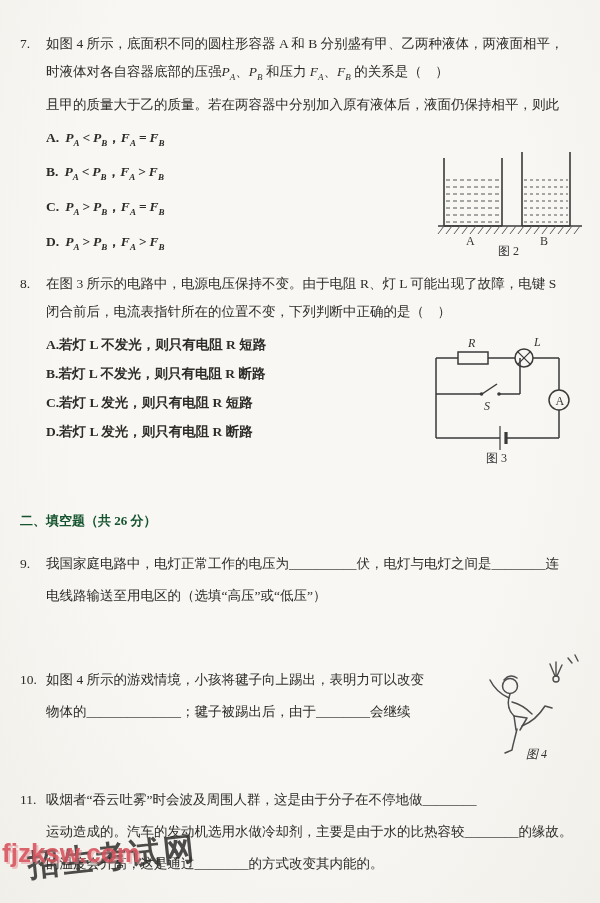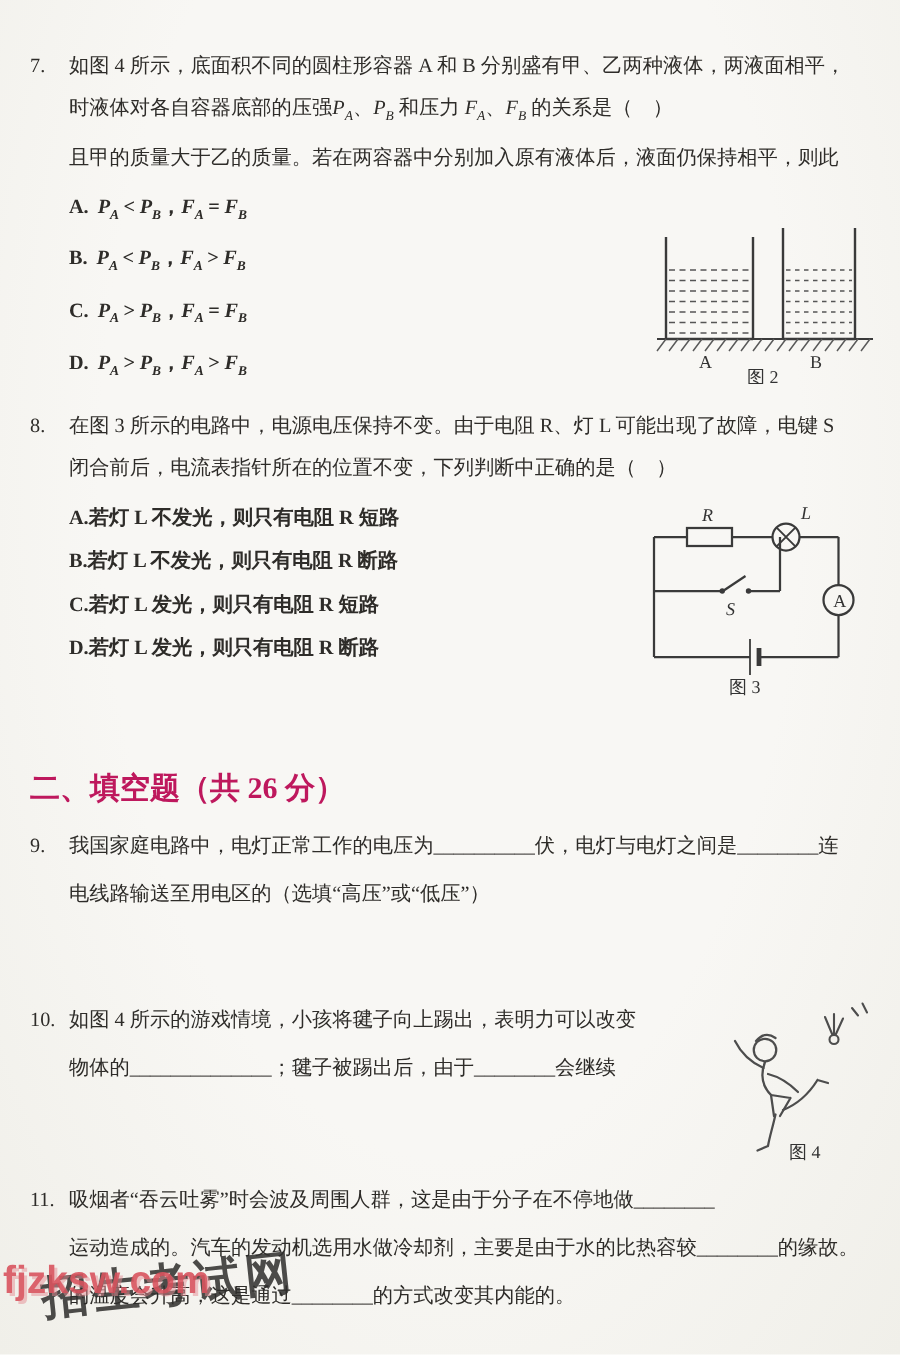--- a/index.html
+++ b/index.html
@@ -16,21 +16,21 @@
   .qbody { flex:1; }
   .line { font-size:13.5px; line-height:28px; white-space:nowrap; }
   .fill .line { line-height:32px; }
   .fill .qnum { line-height:32px; }
   .opts { margin-top:4px;font-weight:bold; }
   .opt { font-size:13.5px; line-height:29px; white-space:nowrap; }
   .optlabel { margin-right:6px; }
   .math em { font-style:italic; }
   .math sub { font-size:9px; font-style:italic; }
   .rel { padding:0 3px; }
-  .heading { position:absolute; left:20px; font-weight:bold; font-size:20px; color:#be185d; }
+  .heading { position:absolute; left:20px; font-weight:bold; font-size:13px; color:#14532d; }
   .figure { position:absolute; }
   .figure svg { display:block; }
   .figure text { font-size:12px; fill:#333; font-family:"Liberation Serif","DejaVu Serif",serif; }
   .figure text.it { font-style:italic; }
   .watermark {
     position:absolute; left:2px; top:838px;
     font-family:"Liberation Sans","DejaVu Sans",sans-serif;
     font-weight:bold; font-size:26px; color:#d9545f;
     text-shadow:2px 2px 0 rgba(228,140,148,0.55);
     opacity:0.9; z-index:6;text-align:center;
@@ -128,21 +128,21 @@
 </div>
 
 <div class="q fill" style="top:664px;">
   <div class="qnum">10.</div>
   <div class="qbody">
     <p class="line">如图 4 所示的游戏情境，小孩将毽子向上踢出，表明力可以改变</p>
     <p class="line">物体的______________；毽子被踢出后，由于________会继续</p>
   </div>
 </div>
 
-<div class="figure" style="left:470px; top:664px; width:115px;">
+<div class="figure" style="left:470px; top:650px; width:115px;font-style:italic;">
   <svg width="115" height="115" viewBox="0 0 115 115">
     <g stroke="#4d4d4d" stroke-width="1.5" fill="none" stroke-linecap="round">
       <circle cx="40" cy="36" r="7.5"></circle>
       <path d="M34 30 q6 -7 13 -2"></path>
       <path d="M40 44 C37 52 38 60 44 66"></path>
       <path d="M39 48 C30 44 24 38 20 30"></path>
       <path d="M42 52 C50 54 56 58 62 64"></path>
       <path d="M44 66 L57 68 M57 68 L50 80 M44 66 L46 80"></path>
       <path d="M47 79 C45 88 43 94 42 100 M42 100 l-7 3"></path>
       <path d="M52 76 C62 72 70 64 75 56 M75 56 l7 2"></path>

